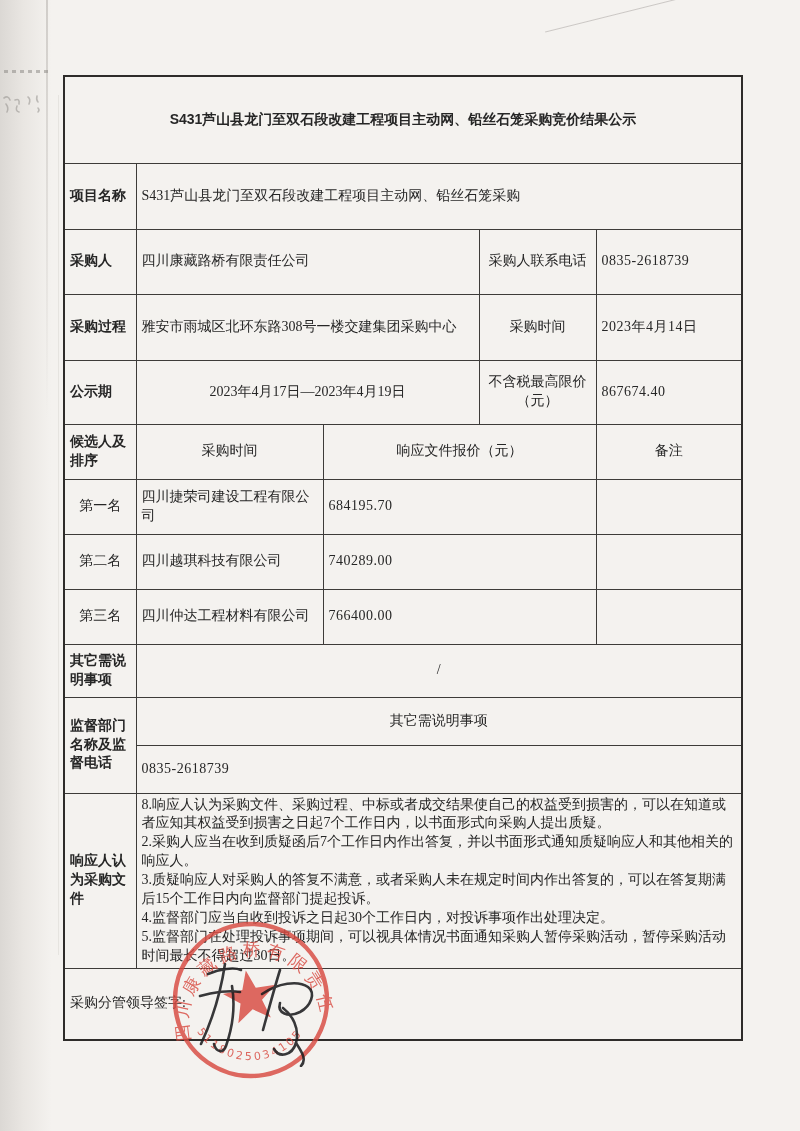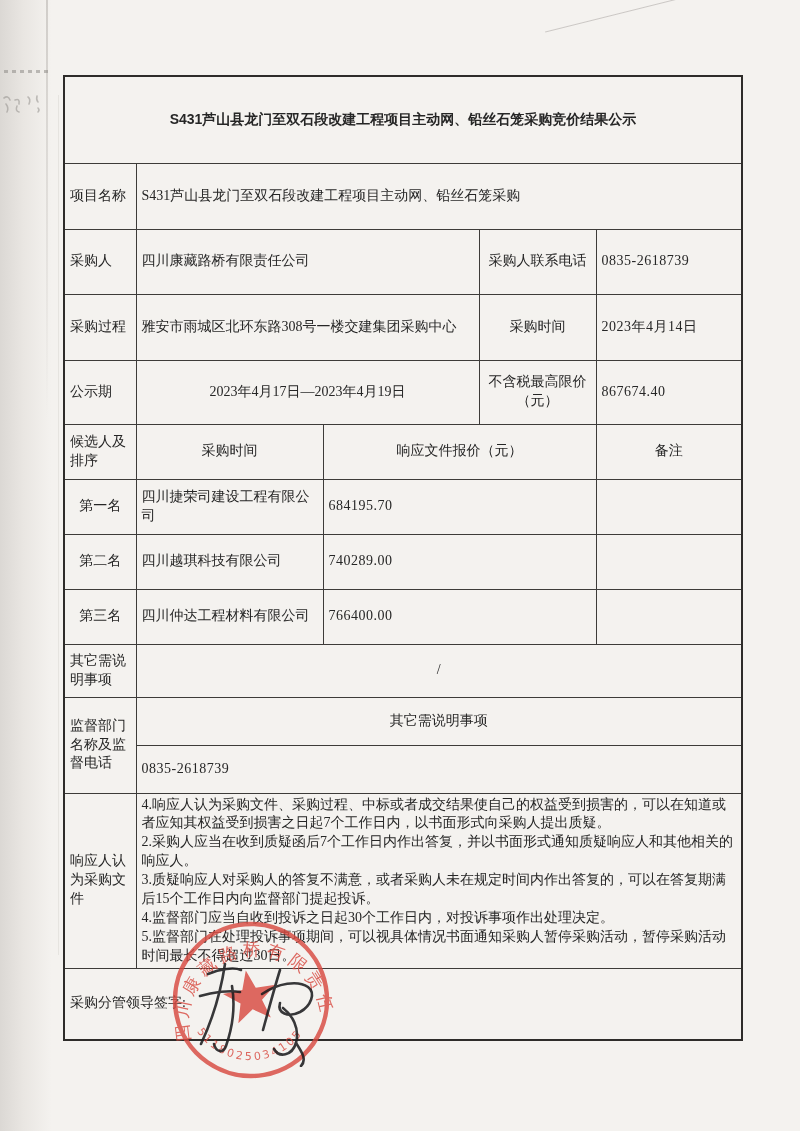--- a/index.html
+++ b/index.html
@@ -46,21 +46,21 @@
     font-size:14px;line-height:1.35;
     padding:2px 5px;vertical-align:middle;
     word-break:break-all;
   }
   table.doc{border:2px solid #2e2c2a;}
   td.title-cell{
     font-family:"Liberation Sans","DejaVu Sans",sans-serif;
     font-weight:bold;font-size:21px;line-height:1.6;
     text-align:center;padding:6px 10px;
   }
-  td.lab{padding-left:4px;}
+  td.lab{padding-left:4px;font-weight:bold;}
   td.center{text-align:center;}
   td.num{text-align:left;letter-spacing:.5px;}
   td.objection-cell{font-size:13.6px;line-height:18.6px;padding:5px 8px 4px 9px;vertical-align:middle;}
   td.sig-row{padding-left:6px;margin-left:37px;}
   .obj-line{margin:0;}
   
   .stamp{position:absolute;left:163px;top:912px;transform:rotate(-10deg);opacity:.82;}
   .signature{position:absolute;left:180px;top:952px;opacity:.88;}
 </style>
 </head>
@@ -152,21 +152,21 @@
     <td rowspan="2" class="lab">监督部门名称及监督电话</td>
     <td colspan="4" class="center">其它需说明事项</td>
   </tr>
   <tr style="height:48px">
     <td colspan="4" class="num">0835-2618739</td>
   </tr>
 
   <tr style="height:170px">
     <td class="lab">响应人认为采购文件</td>
     <td colspan="4" class="objection-cell">
-      <p class="obj-line">4.响应人认为采购文件、采购过程、中标或者成交结果使自己的权益受到损害的，可以在知道或者应知其权益受到损害之日起7个工作日内，以书面形式向采购人提出质疑。</p>
+      <p class="obj-line">8.响应人认为采购文件、采购过程、中标或者成交结果使自己的权益受到损害的，可以在知道或者应知其权益受到损害之日起7个工作日内，以书面形式向采购人提出质疑。</p>
       <p class="obj-line">2.采购人应当在收到质疑函后7个工作日内作出答复，并以书面形式通知质疑响应人和其他相关的响应人。</p>
       <p class="obj-line">3.质疑响应人对采购人的答复不满意，或者采购人未在规定时间内作出答复的，可以在答复期满后15个工作日内向监督部门提起投诉。</p>
       <p class="obj-line">4.监督部门应当自收到投诉之日起30个工作日内，对投诉事项作出处理决定。</p>
       <p class="obj-line">5.监督部门在处理投诉事项期间，可以视具体情况书面通知采购人暂停采购活动，暂停采购活动时间最长不得超过30日。</p>
     </td>
   </tr>
 
   <tr style="height:72px">
     <td colspan="5" class="sig-row">
       <span>采购分管领导签字:</span>

